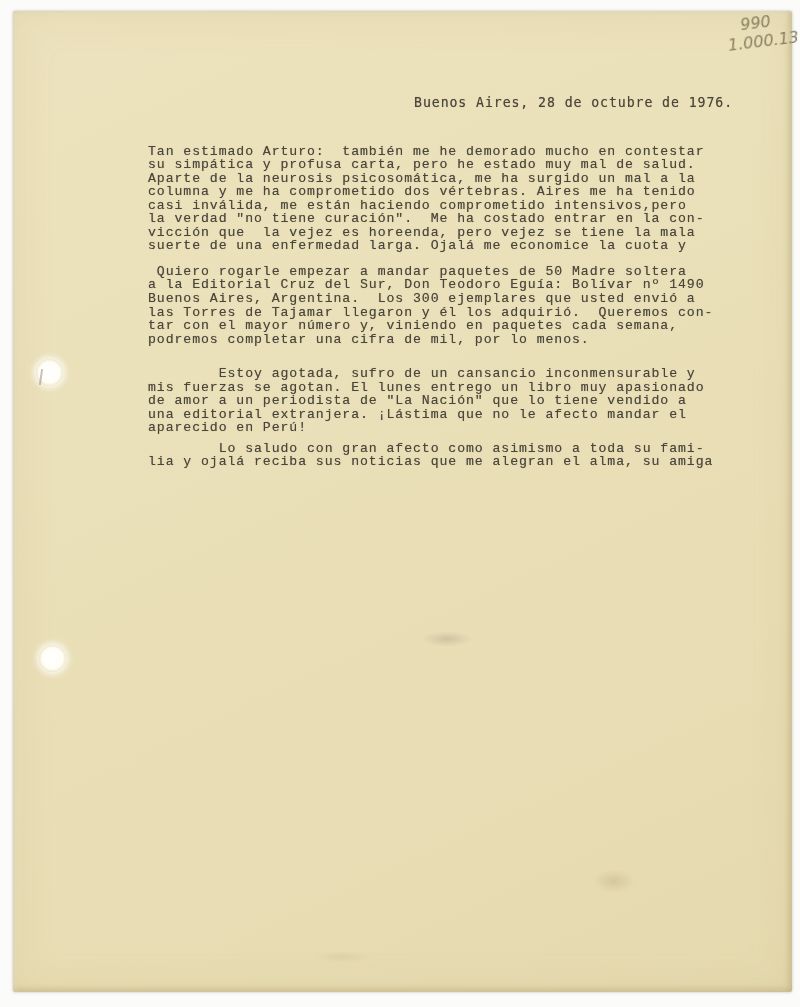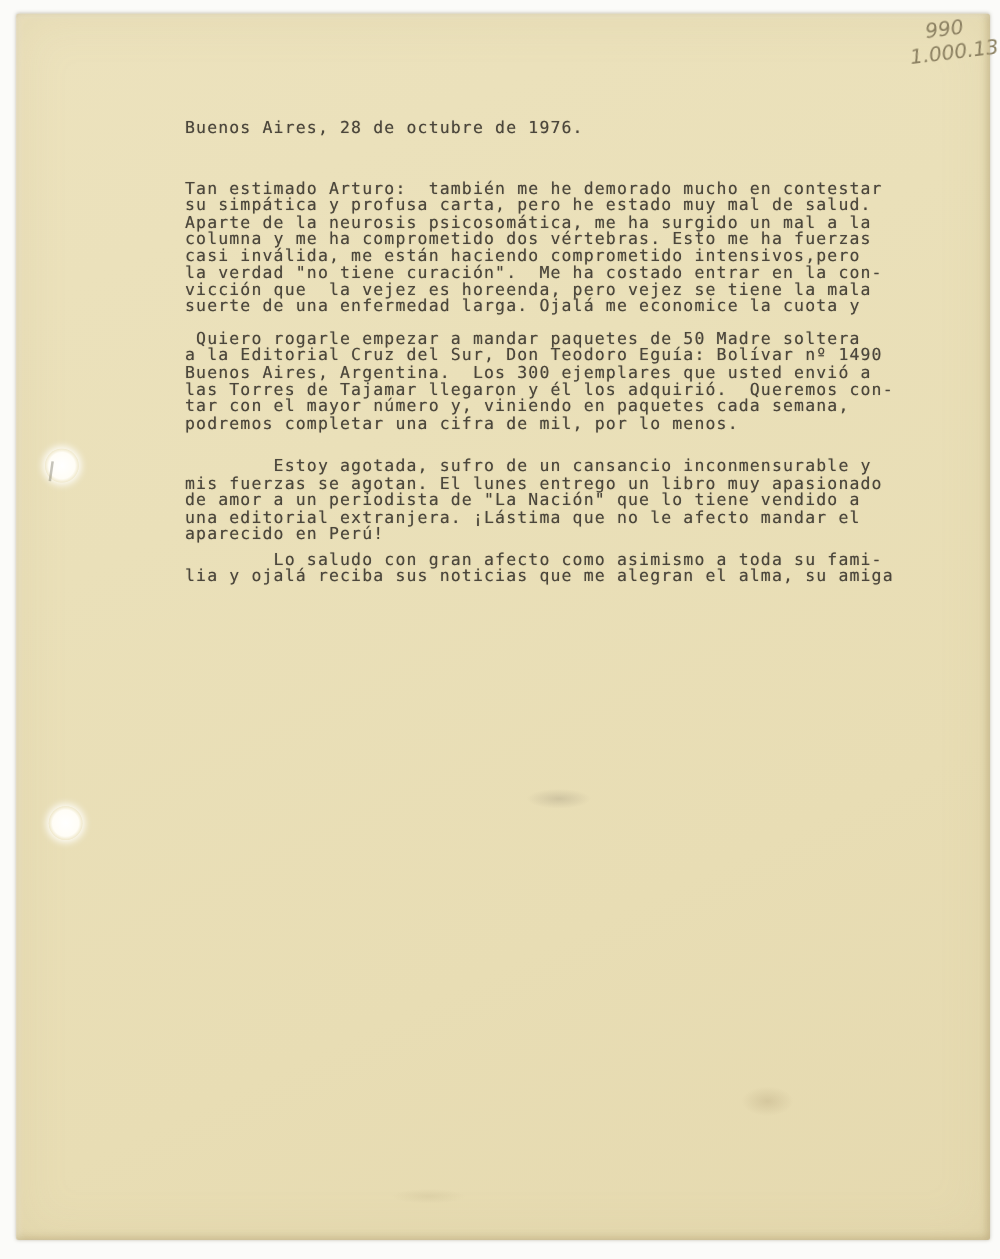--- a/index.html
+++ b/index.html
@@ -33,23 +33,23 @@
     filter:blur(.2px);
   }
   .pencil .num1{padding-right:26px;}
   .letter{
     position:absolute;left:135px;top:85px;width:585px;
     color:#4b463b;font-size:13.2px;line-height:13.55px;letter-spacing:0.92px;
     filter:blur(.25px);
     text-shadow:0 0 .7px rgba(75,70,59,.55);
   }
   .tline{white-space:pre;height:13.55px;}
-  .date-line{margin-bottom:35px;}
+  .date-line{margin-bottom:35px;text-align:right;}
   .recipient{margin-bottom:17px;}
-  .para{margin-bottom:12px;}
+  .para{margin-bottom:12px;font-family:Liberation Mono, monospace;}
   .para-last{margin-bottom:0;}
   .p3{margin-bottom:7px;margin-top:21px;}
   .stain{position:absolute;border-radius:50%;pointer-events:none;}
   .stain1{left:408px;top:620px;width:52px;height:16px;background:radial-gradient(ellipse,rgba(140,130,110,.28),rgba(140,130,110,0) 70%);}
   .stain2{left:580px;top:858px;width:42px;height:24px;background:radial-gradient(ellipse,rgba(150,130,90,.22),rgba(150,130,90,0) 70%);}
   .stain3{left:300px;top:940px;width:60px;height:12px;background:radial-gradient(ellipse,rgba(160,145,105,.14),rgba(160,145,105,0) 70%);}
   .tickmark{position:absolute;left:27px;top:358px;width:2px;height:16px;background:rgba(90,85,70,.35);transform:rotate(8deg);}
 </style>
 </head>
 <body>
@@ -66,21 +66,21 @@
   <div class="tickmark"></div>
 
   <div class="letter">
     <div class="date-line tline">Buenos Aires, 28 de octubre de 1976.</div>
     <div class="recipient">
       </div>
     <div class="para p1">
         <div class="tline">Tan estimado Arturo:  también me he demorado mucho en contestar</div>
         <div class="tline">su simpática y profusa carta, pero he estado muy mal de salud.</div>
         <div class="tline">Aparte de la neurosis psicosomática, me ha surgido un mal a la</div>
-        <div class="tline">columna y me ha comprometido dos vértebras. Esto me ha fuerzas</div>
+        <div class="tline">columna y me ha comprometido dos vértebras. Aires me ha tenido</div>
         <div class="tline">casi inválida, me están haciendo comprometido intensivos,pero</div>
         <div class="tline">la verdad "no tiene curación".  Me ha costado entrar en la con-</div>
         <div class="tline">vicción que  la vejez es horeenda, pero vejez se tiene la mala</div>
         <div class="tline">suerte de una enfermedad larga. Ojalá me economice la cuota y</div>
       </div>
     <div class="para p2">
         <div class="tline"> Quiero rogarle empezar a mandar paquetes de 50 Madre soltera</div>
         <div class="tline">a la Editorial Cruz del Sur, Don Teodoro Eguía: Bolívar nº 1490</div>
         <div class="tline">Buenos Aires, Argentina.  Los 300 ejemplares que usted envió a</div>
         <div class="tline">las Torres de Tajamar llegaron y él los adquirió.  Queremos con-</div>

